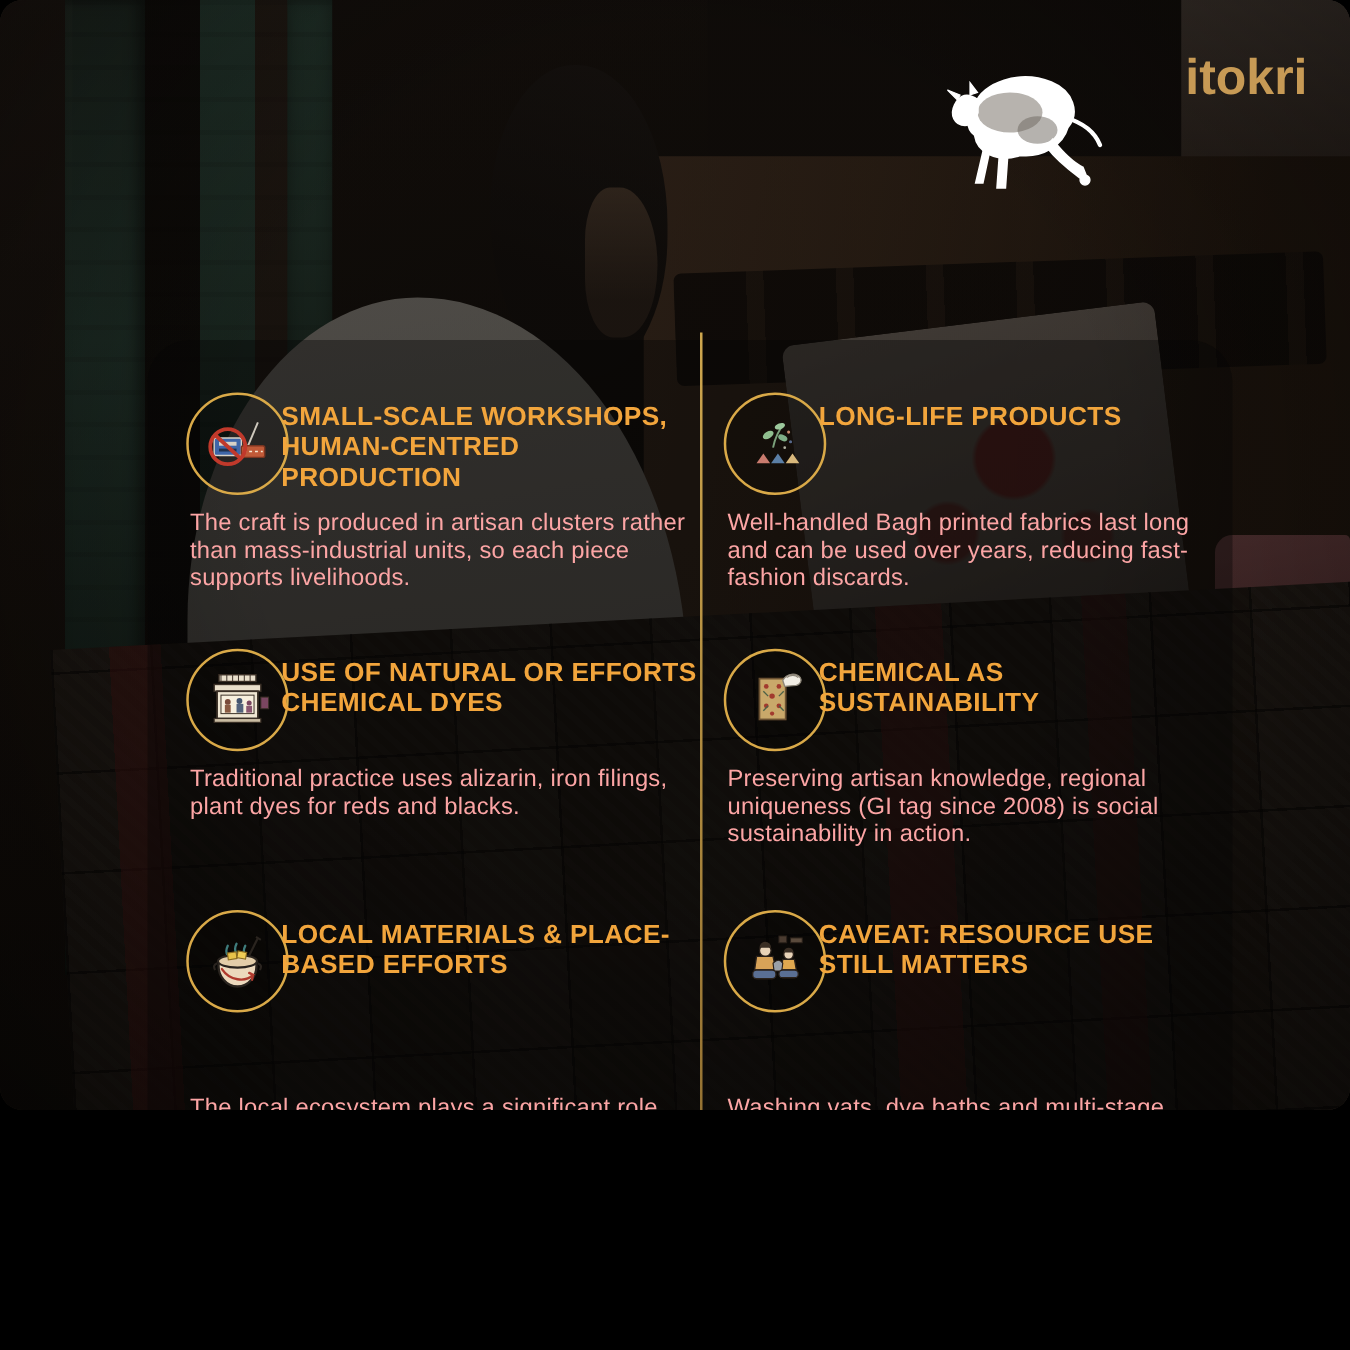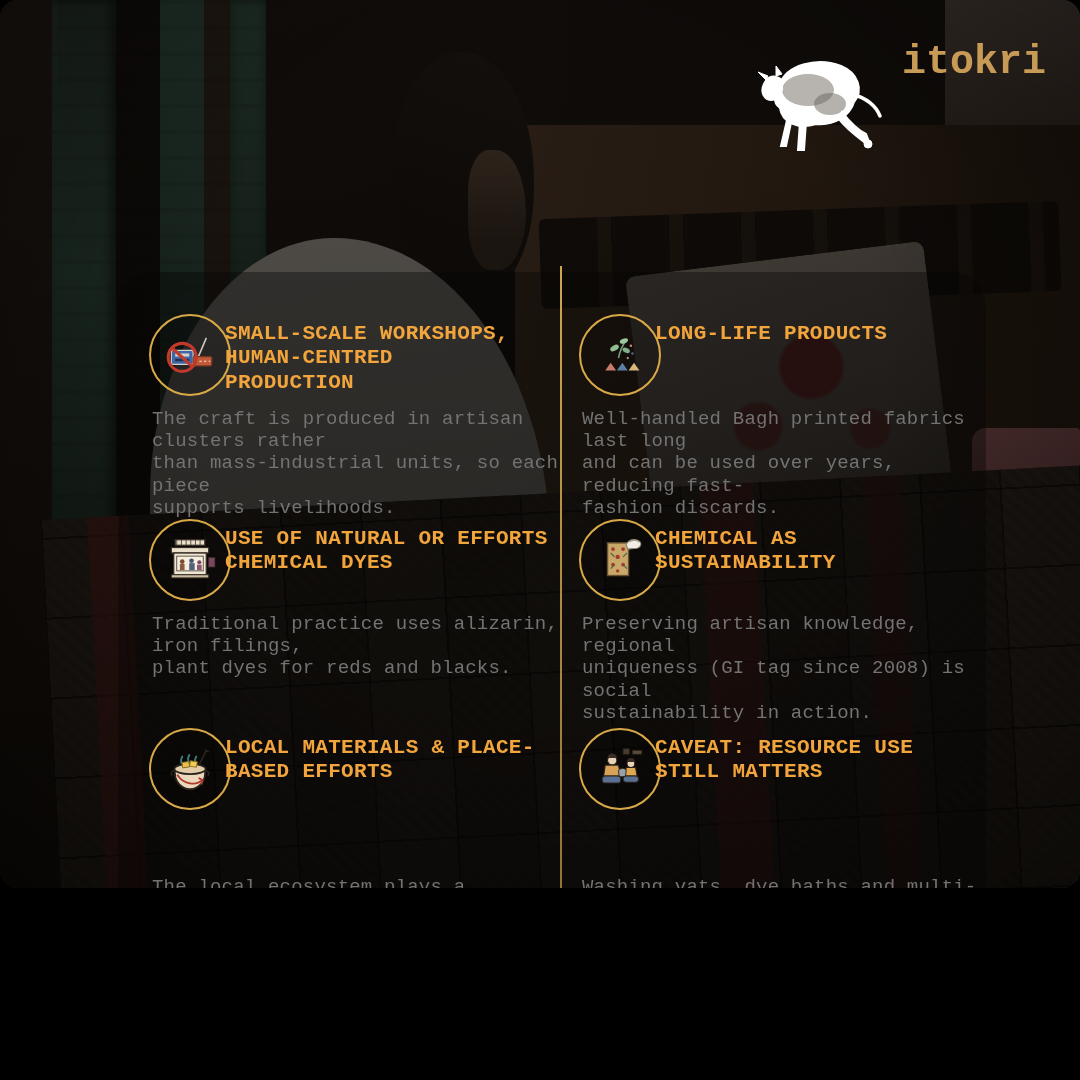--- a/index.html
+++ b/index.html
@@ -1,18 +1,18 @@
 <!DOCTYPE html>
 <html><head>
 <meta charset="utf-8">
 <style>
   html,body{margin:0;padding:0;background:#000;}
   .canvas{
     position:relative;width:1080px;height:888px;overflow:hidden;
-    background:#130f0c;font-family:Liberation Mono, monospace;border-radius:18px;
+    background:#130f0c;font-family:Liberation Sans, sans-serif;border-radius:18px;
     -webkit-font-smoothing:antialiased;
   }
   
   .bg{position:absolute;inset:0;}
   .wall-left{position:absolute;left:0;top:0;width:58px;height:100%;
     background:linear-gradient(180deg,#241c16,#1a130e 55%,#120d09);}
   .door-green-a{position:absolute;left:52px;top:0;width:64px;height:780px;
     background:linear-gradient(180deg,#33524594 0%,#2a463b 35%,#1c2f27 70%,#101b15);
     box-shadow:inset -6px 0 10px rgba(0,0,0,.5);}
   .door-gap{position:absolute;left:116px;top:0;width:44px;height:760px;
@@ -82,21 +82,21 @@
     white-space:pre-line;z-index:3;}
   .animal{position:absolute;left:746px;top:46px;width:148px;height:126px;z-index:2;}
   .item{position:absolute;width:424px;}
   .i0{left:149px;top:314px;} .i1{left:579px;top:314px;}
   .i2{left:149px;top:519px;} .i3{left:579px;top:519px;}
   .i4{left:149px;top:728px;} .i5{left:579px;top:728px;}
   .icon-circle{position:absolute;left:0;top:0;width:78px;height:78px;border:2px solid #D9A948;
     border-radius:50%;background:rgba(0,0,0,.16);display:flex;align-items:center;justify-content:center;}
   .item-title{position:absolute;left:76px;top:8px;width:334px;color:#F2A53C;
     font-size:21px;font-weight:700;line-height:1.16;letter-spacing:.3px;white-space:pre-line;}
-  .item-body{position:absolute;left:3px;top:94px;width:412px;color:#737373;
+  .item-body{position:absolute;left:3px;top:94px;width:412px;color:#fca5a5;
     font-size:19px;line-height:1.17;letter-spacing:.2px;white-space:pre-line;}
   .i2 .item-body,.i3 .item-body{top:94px;}
   .i4 .item-body,.i5 .item-body{top:100px;margin-top:48px;}
 </style>
 </head>
 <body>
 
 <div class="canvas">
 
   <div class="bg">

